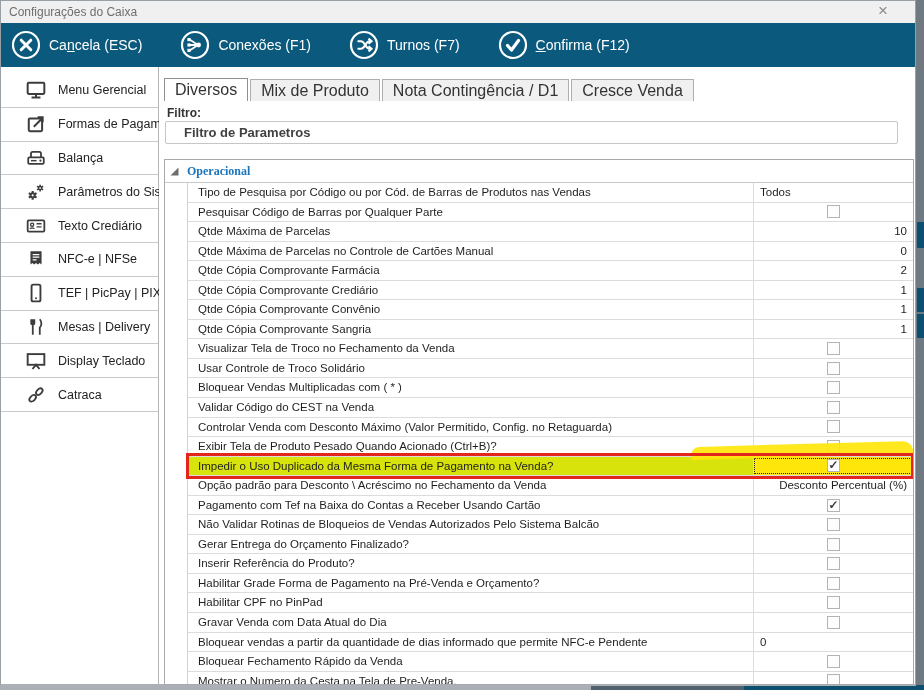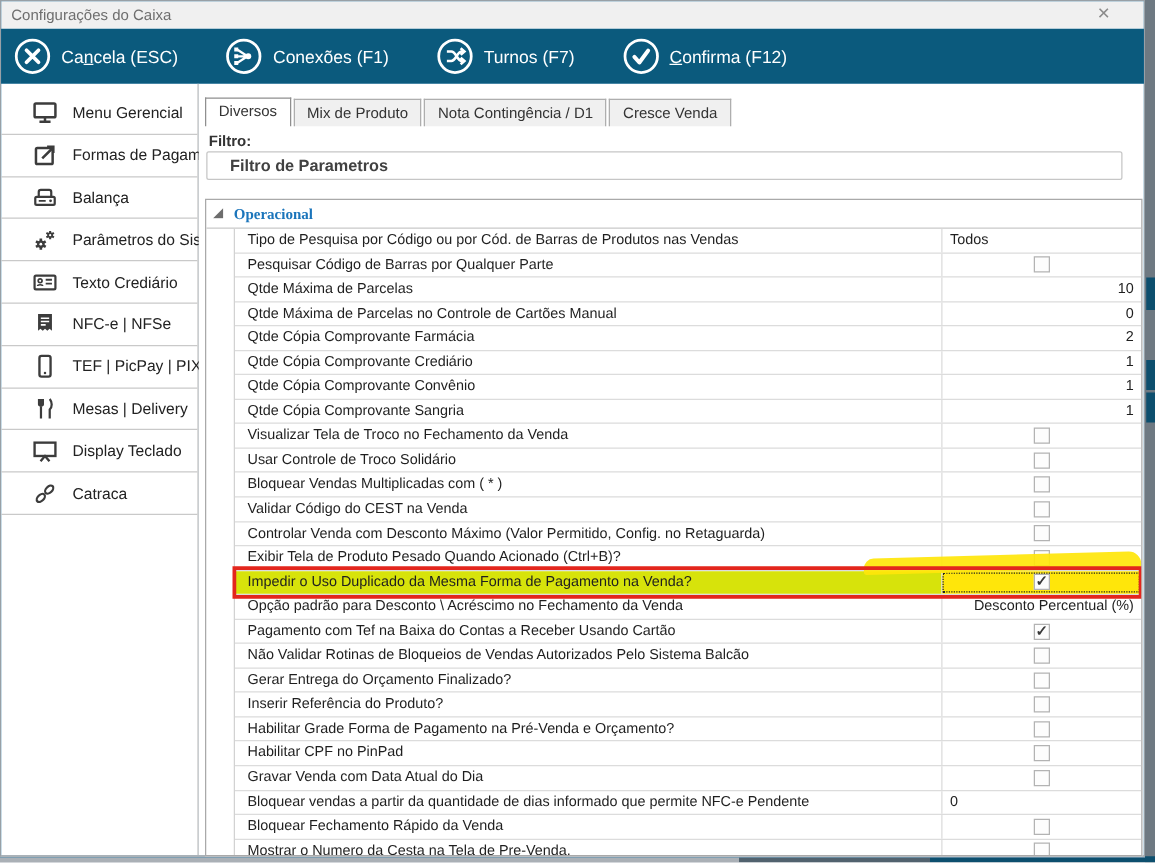--- a/index.html
+++ b/index.html
@@ -6,21 +6,21 @@
   html,body { background:#fff; }
   body { font-family:"Liberation Sans", sans-serif; }
   .screen { position:relative; width:924px; height:690px; background:#6e7982; overflow:hidden; }
 
   
   .edge-right { position:absolute; right:0; top:0; width:8px; height:690px; background:#6e7982; }
   .edge-right .frag { position:absolute; left:1px; width:7px; background:var(--teal-fragment); }
   .edge-bottom { position:absolute; left:0; bottom:0; width:924px; height:5px;
     background:linear-gradient(to right,#aab0b6 0 64%, #51626e 64% 80.5%, var(--teal-fragment) 80.5% 100%); }
 
-  .window { position:absolute; left:0; top:0; width:916px; height:686px; background:#0369a1;
+  .window { position:absolute; left:0; top:0; width:916px; height:686px; background:#4c1d95;
     border:1px solid #98a0a6; border-bottom:2px solid #aab2b8; }
 
   
   .titlebar { position:relative; height:22px; background:#f0f0f0; }
   .titlebar .title { position:absolute; left:8px; top:0; line-height:22px; font-size:12px; color:#6e6e6e; }
   .close-btn { position:absolute; right:22px; top:0; width:20px; height:22px; text-align:center;
     line-height:20px; font-size:17px; color:#8b8b8b; cursor:pointer; }
 
   
   .toolbar { height:44px; background:var(--toolbar-bg); display:flex; align-items:center; padding-left:10px; gap:38px; }
@@ -32,21 +32,21 @@
   .sidebar { width:158px; border-right:1px solid #b5b5b5; padding-top:7px; background:#fff; flex:none; }
   .sb-item { height:33.8px; display:flex; align-items:center; gap:11px; padding-left:24px;
     border-bottom:1px solid #c9c9c9; cursor:pointer; }
   .sb-item .ic { width:22px; height:22px; display:flex; align-items:center; justify-content:center; flex:none; }
   .sb-item .lbl { font-size:12.5px; color:#222; white-space:nowrap; }
 
   .content { position:relative; flex:1; background:#fff; }
 
   
   .tabs { position:absolute; top:11px; left:5px; display:flex; align-items:flex-end; height:23px; }
-  .tab { height:22px; line-height:21px; padding:0 10px; font-size:12px; color:#333; background:#f0f0f0;
+  .tab { height:22px; line-height:21px; padding:0 10px; font-size:16px; color:#333; background:#f0f0f0;
     border:1px solid #aeaeae; border-bottom:none; margin-right:2px; cursor:pointer; white-space:nowrap; }
   .tab.active { height:23px; background:#fff; border-color:#8f8f8f; position:relative; z-index:2; }
 
   
   .filter-label { position:absolute; top:39px; left:8px; font-size:12px; font-weight:bold; color:#333; }
   .filter-input { position:absolute; top:54px; left:6px; width:733px; height:23px; border:1px solid #c6c6c6;
     border-radius:2px; background:#fff; font-family:"Liberation Sans",sans-serif; font-weight:bold;
     font-size:13px; color:#414141; padding:0 18px; outline:none; }
 
   

